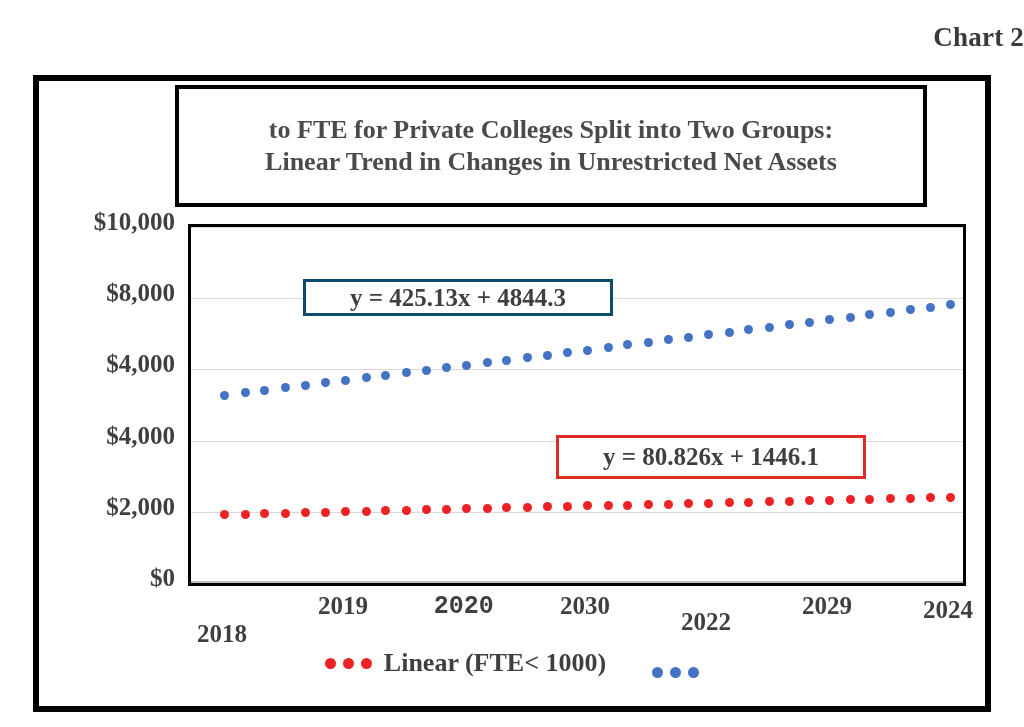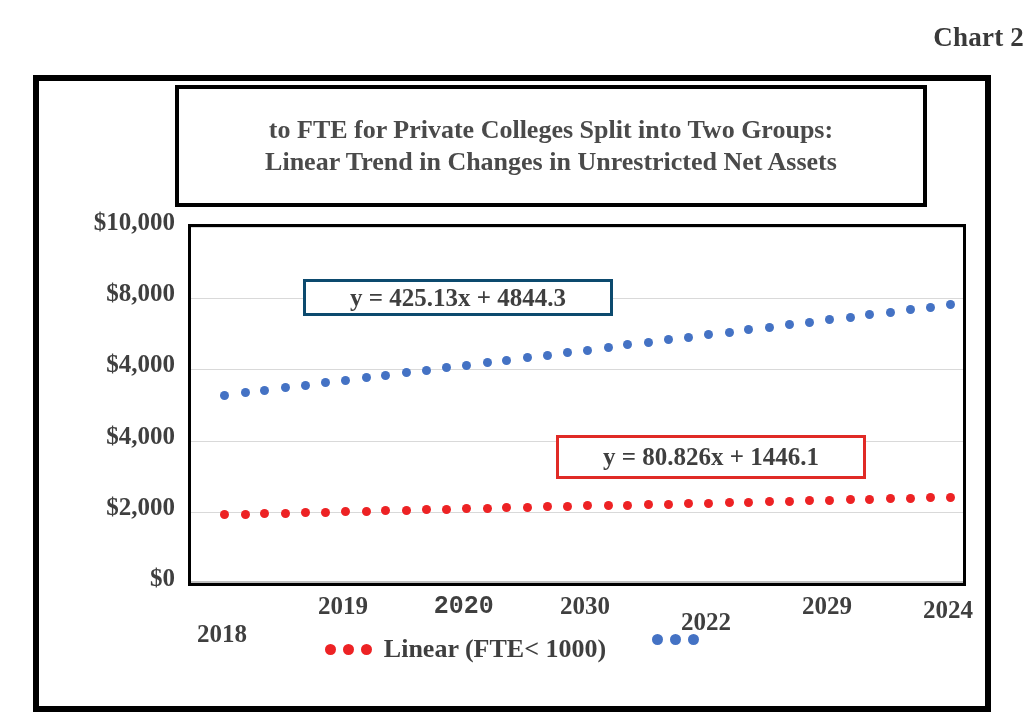--- a/index.html
+++ b/index.html
@@ -164,21 +164,21 @@
     border: 3px solid #e02a26;
   }
   
   .legend {
     position: absolute;
     left: 33px;
     top: 634px;
     width: 958px;
     height: 44px;
     display: flex;
-    align-items: flex-start;
+    align-items: flex-end;
     justify-content: center;
     gap: 46px;
   }
   .legend-item {
     display: flex;
     align-items: center;
     gap: 12px;
   }
   .legend-dots {
     display: flex;

